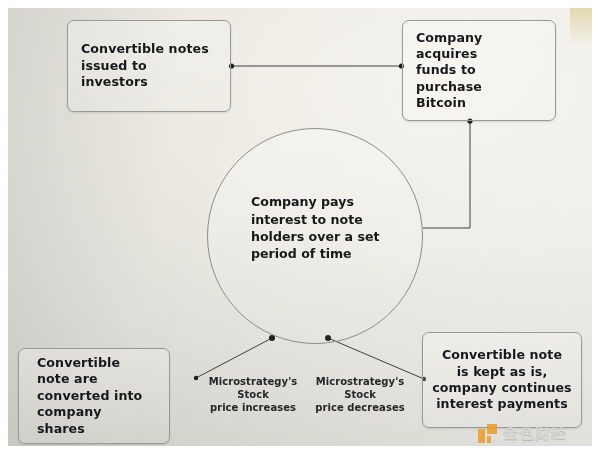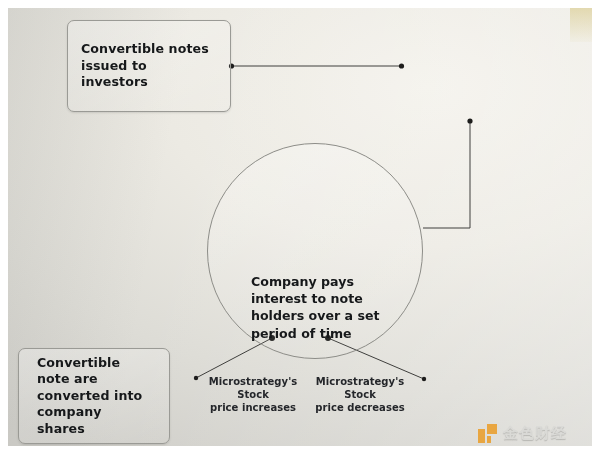--- a/index.html
+++ b/index.html
@@ -63,28 +63,28 @@
   .node .txt { width: 100%; white-space: pre-line; }
 
   #node-tl { left: 67px;  top: 20px;  width: 164px; height: 92px; padding: 0 13px; font-size: 12.6px; }
   #node-tr { left: 402px; top: 20px;  width: 154px; height: 101px; padding: 0 13px; font-size: 12.6px; }
   #node-bl { left: 18px;  top: 348px; width: 152px; height: 96px;  padding: 0 18px; font-size: 12.6px; }
   #node-br { left: 422px; top: 332px; width: 160px; height: 96px;  padding: 0 8px;  font-size: 12.6px; }
   #node-br .txt { text-align: center; }
 
   #circle {
     position: absolute;
-    left: 207px; top: 143px;
+    left: 207px; top: 128px;
     width: 216px; height: 216px;
     border: 1px solid #8d8d88;
     border-radius: 50%;
     background: linear-gradient(165deg, rgba(255,255,255,0.26), rgba(255,255,255,0.0));
     box-sizing: border-box;
     display: flex;
-    align-items: flex-end;
+    align-items: center;
   }
   #circle .txt {
     width: 100%;
     padding-left: 43px;
     padding-bottom: 16px;
     font-size: 12.6px;
     font-weight: 700;
     line-height: 1.38;
     color: #16181a;
     white-space: pre-line;
@@ -171,35 +171,46 @@
     <line x1="328" y1="338" x2="424" y2="379" stroke="#3f3f3d" stroke-width="1"></line>
     <circle cx="328" cy="338" r="3" fill="#1d1d1c"></circle>
     <circle cx="424" cy="379" r="2.2" fill="#1d1d1c"></circle>
   </svg>
 
   <div class="node" id="node-tl">
     <span class="txt">Convertible notes
 issued to investors</span>
   </div>
 
+  <div class="node" id="node-tr">
+    <span class="txt">Company acquires
+funds to purchase
+Bitcoin</span>
+  </div>
 
   <div id="circle">
     <span class="txt">Company pays
 interest to note
 holders over a set
 period of time</span>
   </div>
 
   <div class="node" id="node-bl">
     <span class="txt">Convertible
 note are
 converted into
 company shares</span>
   </div>
 
+  <div class="node" id="node-br">
+    <span class="txt">Convertible note
+is kept as is,
+company continues
+interest payments</span>
+  </div>
 
   <div class="edge-label" id="lbl-left">Microstrategy's Stock
 price increases</div>
   <div class="edge-label" id="lbl-right">Microstrategy's Stock
 price decreases</div>
 
   <div id="watermark">
     <span class="wm-mark">
       <i class="b1"></i>
         <i class="b2"></i>

